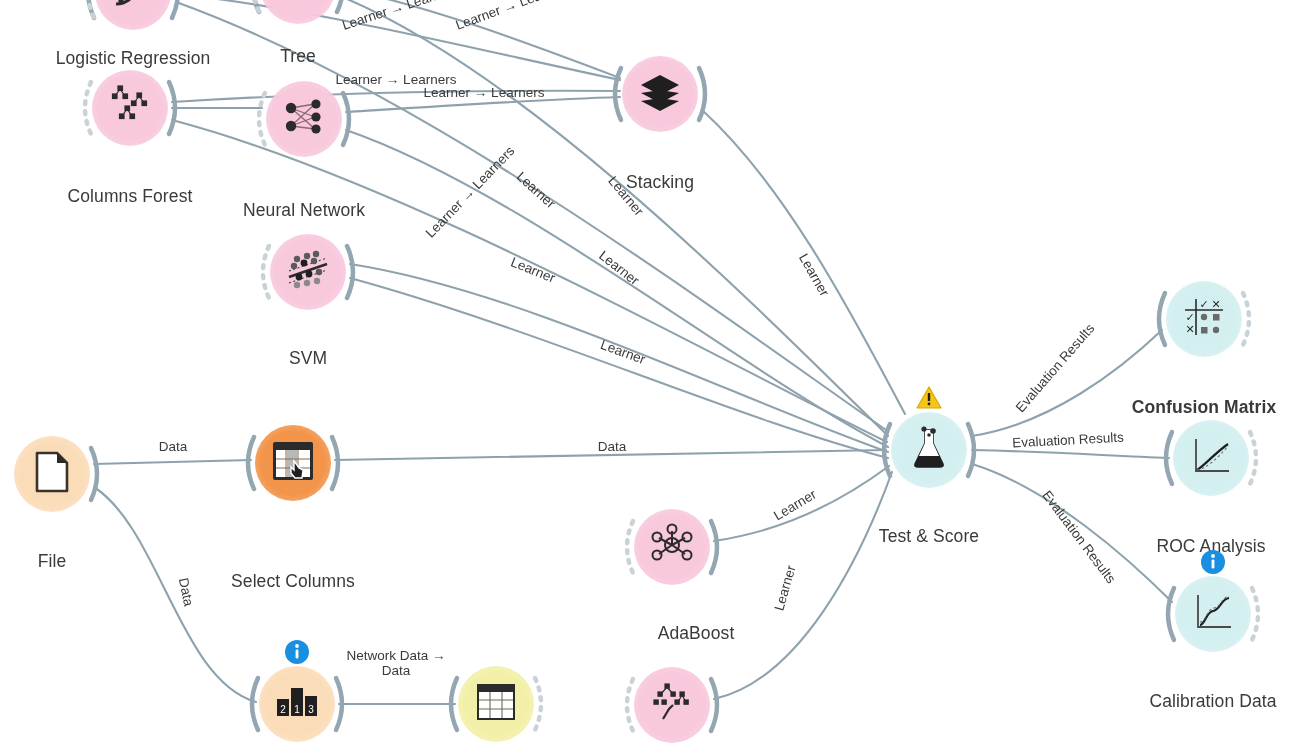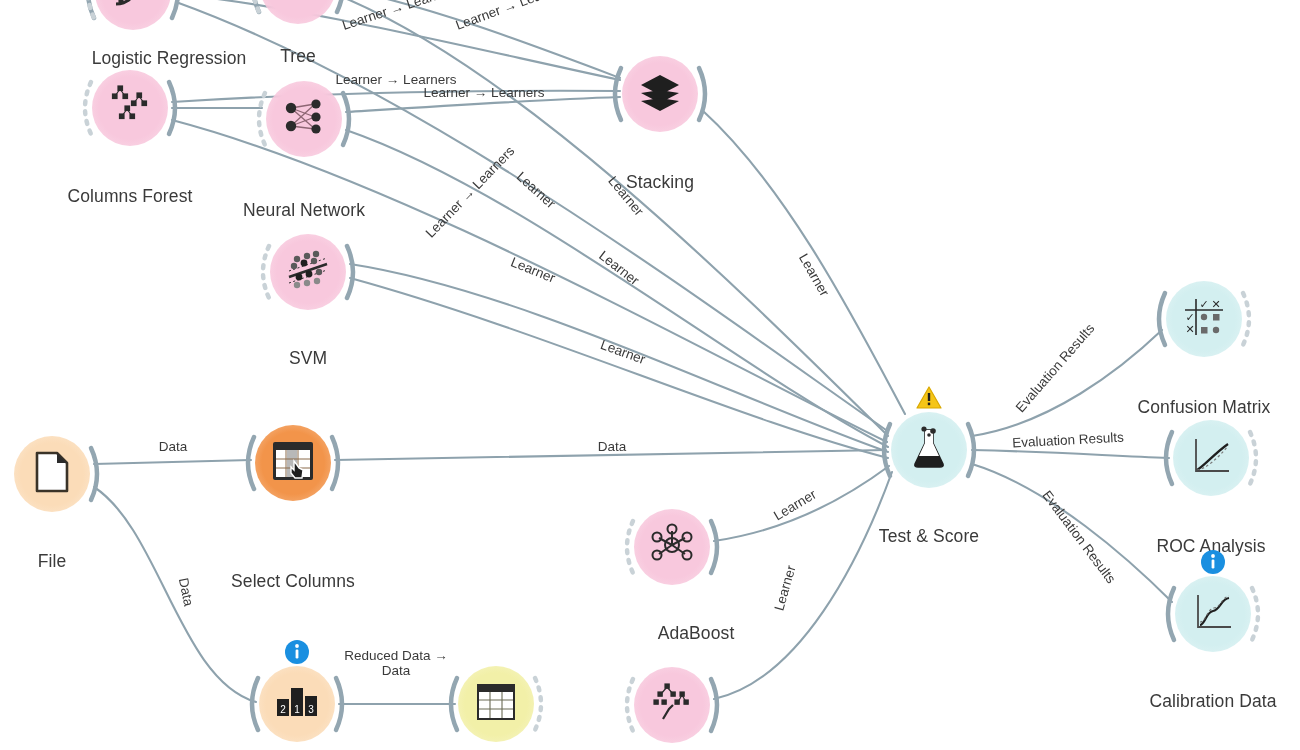--- a/index.html
+++ b/index.html
@@ -115,21 +115,21 @@
         <div class="node-disc" style="left: 133px; top: -8px; width: 76px; height: 76px; background: radial-gradient(circle, rgb(248, 200, 221) 58%, rgba(248, 200, 221, 0.8) 78%, rgba(248, 200, 221, 0) 100%);">
           <span><svg width="44" height="44" viewBox="0 0 44 44">
               <path d="M5 36 C16 36 22 30 26 20 C30 10 36 8 40 8" stroke="#2b2b2b" stroke-width="3" fill="none"></path>
               <circle cx="10" cy="33" r="2.6" fill="#2b2b2b"></circle>
               <circle cx="17" cy="31" r="2.6" fill="#2b2b2b"></circle>
               <circle cx="23" cy="25" r="2.6" fill="#2b2b2b"></circle>
               <circle cx="29" cy="15" r="2.6" fill="#2b2b2b"></circle>
               <circle cx="35" cy="10" r="2.6" fill="#2b2b2b"></circle>
             </svg></span>
         </div>
-        <div class="node-label" style="left: 133px; top: 48px; margin-left: 36px;">Logistic Regression</div>
+        <div class="node-label" style="left: 133px; top: 48px;">Logistic Regression</div>
       </div>
       <div class="node">
         <div class="node-disc" style="left: 298px; top: -14px; width: 76px; height: 76px; background: radial-gradient(circle, rgb(248, 200, 221) 58%, rgba(248, 200, 221, 0.8) 78%, rgba(248, 200, 221, 0) 100%);">
           <span><svg width="44" height="44" viewBox="0 0 44 44">
               <path d="M22 8 L12 20 M22 8 L32 20 M12 20 L7 31 M12 20 L17 31 M32 20 L27 31 M32 20 L37 31" stroke="#2b2b2b" stroke-width="1.6" fill="none"></path>
               <rect x="19" y="4" width="6" height="6" fill="#2b2b2b"></rect>
               <rect x="9" y="17" width="6" height="6" fill="#2b2b2b"></rect>
               <rect x="29" y="17" width="6" height="6" fill="#2b2b2b"></rect>
               <rect x="4" y="29" width="6" height="6" fill="#2b2b2b"></rect>
               <rect x="14" y="29" width="6" height="6" fill="#2b2b2b"></rect>
@@ -323,21 +323,21 @@
               <text x="21" y="11" font-size="11" text-anchor="middle" fill="#2b2b2b" font-family="Liberation Sans, sans-serif">✓</text>
               <text x="33" y="11" font-size="11" text-anchor="middle" fill="#2b2b2b" font-family="Liberation Sans, sans-serif">✕</text>
               <text x="7" y="24" font-size="11" text-anchor="middle" fill="#2b2b2b" font-family="Liberation Sans, sans-serif">✓</text>
               <text x="7" y="36" font-size="11" text-anchor="middle" fill="#2b2b2b" font-family="Liberation Sans, sans-serif">✕</text>
               <circle cx="21" cy="20" r="3.2" fill="#6a6a6a"></circle>
               <rect x="30" y="17" width="6.5" height="6.5" fill="#6a6a6a"></rect>
               <rect x="18" y="30" width="6.5" height="6.5" fill="#6a6a6a"></rect>
               <circle cx="33" cy="33" r="3.2" fill="#6a6a6a"></circle>
             </svg></span>
         </div>
-        <div class="node-label" style="left: 1204px; top: 397px;">Confusion Matrix</div>
+        <div class="node-label" style="left: 1204px; top: 397px; font-weight: bold;">Confusion Matrix</div>
       </div>
       <div class="node">
         <div class="node-disc" style="left: 1211px; top: 458px; width: 76px; height: 76px; background: radial-gradient(circle, rgb(211, 239, 240) 58%, rgba(211, 239, 240, 0.8) 78%, rgba(211, 239, 240, 0) 100%);">
           <span><svg width="42" height="40" viewBox="0 0 42 40">
               <g stroke="#4a4a4a" stroke-width="1.8" fill="none">
                 <path d="M6 3 V35 H39"></path>
               </g>
               <path d="M7 34 C14 30 24 18 38 8" stroke="#1f1f1f" stroke-width="2.2" fill="none"></path>
               <path d="M7 34 C16 33 28 22 38 10" stroke="#7a7a7a" stroke-width="1.2" stroke-dasharray="2.5 2.5" fill="none"></path>
             </svg></span>
@@ -378,17 +378,17 @@
       <div class="link-label" style="left: 470px; top: 192px; transform: translate(-50%, -50%) rotate(-46deg);">Learner → Learners</div>
       <div class="link-label" style="left: 173px; top: 446px; transform: translate(-50%, -50%) rotate(0deg);">Data</div>
       <div class="link-label" style="left: 612px; top: 446px; transform: translate(-50%, -50%) rotate(0deg);">Data</div>
       <div class="link-label" style="left: 186px; top: 592px; transform: translate(-50%, -50%) rotate(78deg);">Data</div>
       <div class="link-label" style="left: 795px; top: 505px; transform: translate(-50%, -50%) rotate(-31deg);">Learner</div>
       <div class="link-label" style="left: 785px; top: 588px; transform: translate(-50%, -50%) rotate(-74deg);">Learner</div>
       <div class="link-label" style="left: 1055px; top: 368px; transform: translate(-50%, -50%) rotate(-49deg);">Evaluation Results</div>
       <div class="link-label" style="left: 1068px; top: 440px; transform: translate(-50%, -50%) rotate(-3deg);">Evaluation Results</div>
       <div class="link-label" style="left: 1079px; top: 537px; transform: translate(-50%, -50%) rotate(53deg);">Evaluation Results</div>
       <div class="link-label two-line" style="left: 396px; top: 663px; transform: translate(-50%, -50%);">
-        <div>Reduced Data →</div>
+        <div>Network Data →</div>
         <div>Data</div>
       </div>
     </div>
 </div>
 
 </body></html>

